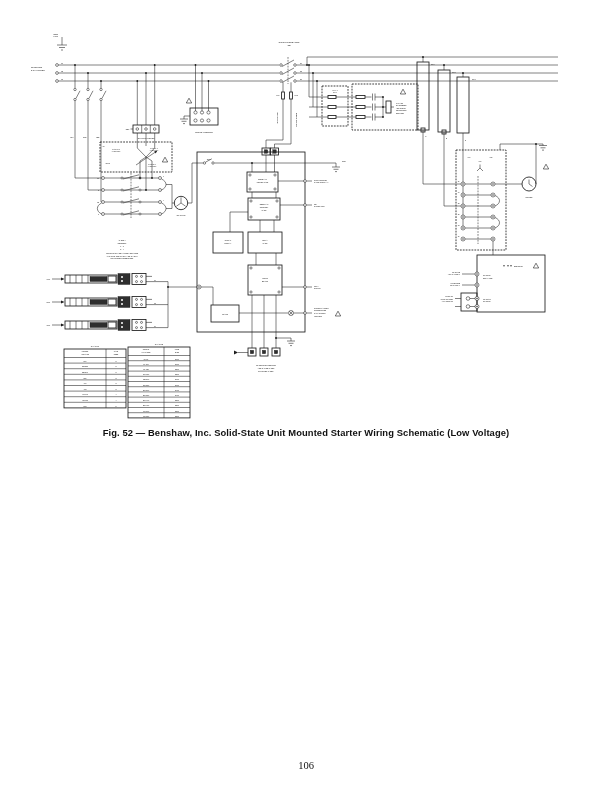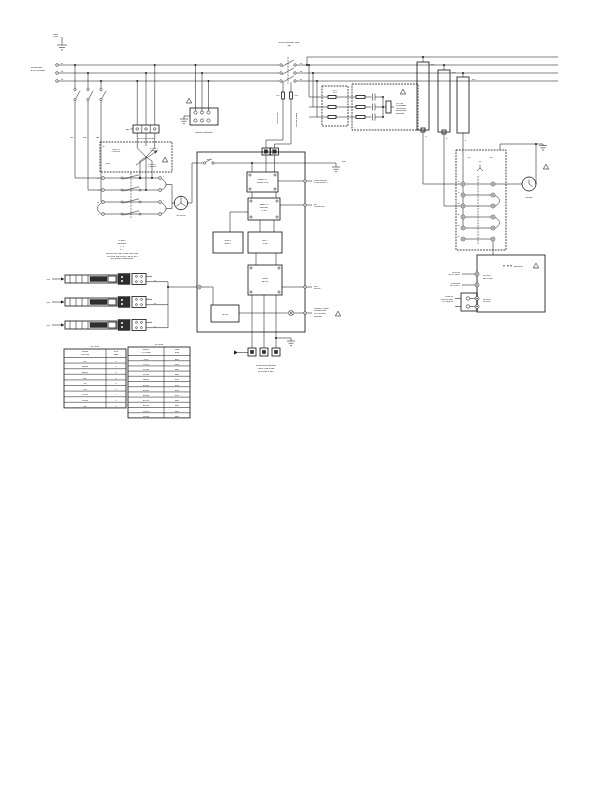--- a/index.html
+++ b/index.html
@@ -548,14 +548,16 @@
           <line x1="128" y1="407.5" x2="190" y2="407.5" class="w"></line>
           <text x="146" y="411.556" font-size="1.7" text-anchor="middle">400-500</text>
           <text x="177" y="411.556" font-size="1.7" text-anchor="middle">3501</text>
           <line x1="128" y1="412.7" x2="190" y2="412.7" class="w"></line>
           <text x="146" y="416.756" font-size="1.7" text-anchor="middle">450-550</text>
           <text x="177" y="416.756" font-size="1.7" text-anchor="middle">3501</text>
         </g>
       </g>
 </svg>
 
+<div class="caption">Fig. 52 — Benshaw, Inc. Solid-State Unit Mounted Starter Wiring Schematic (Low Voltage)</div>
+<div class="pagenum">106</div>
 
 </div>
 
 </body></html>

